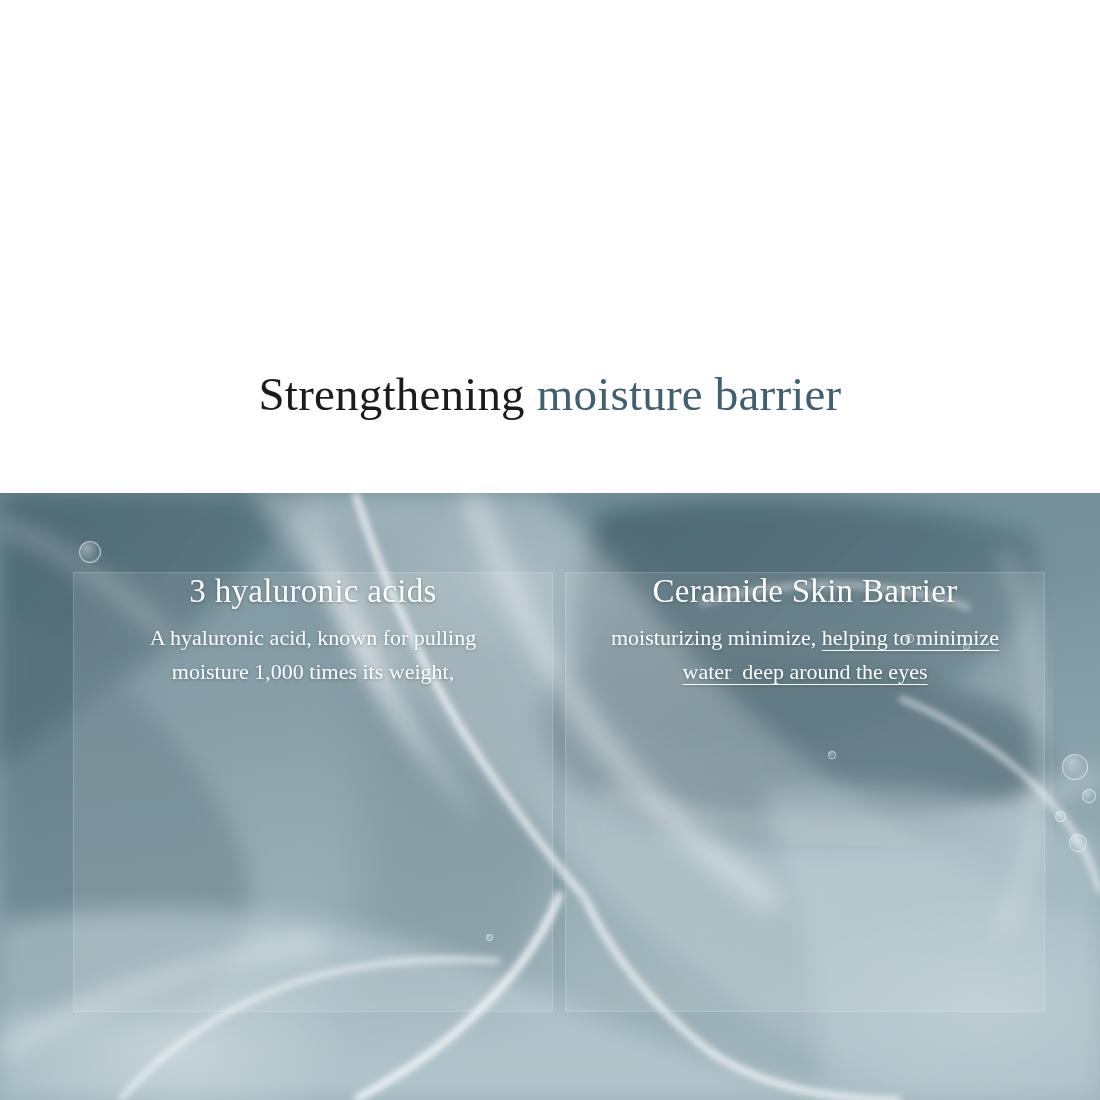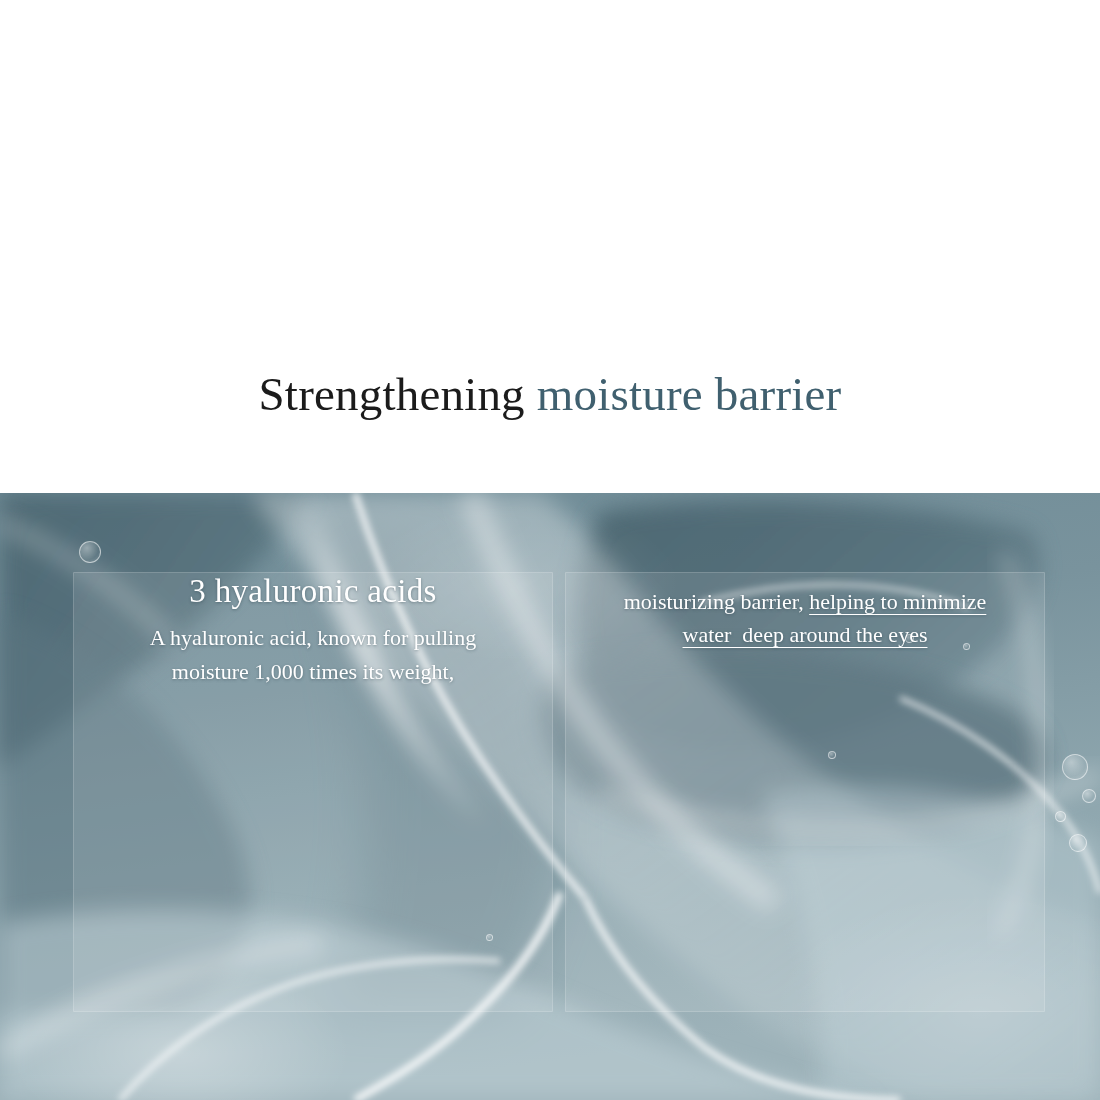--- a/index.html
+++ b/index.html
@@ -177,21 +177,22 @@
 
       <div class="card">
         <div class="card-title">3 hyaluronic acids</div>
         <div class="card-body">
           <span class="line">A hyaluronic acid, known for pulling</span>
           <span class="line">moisture 1,000 times its weight,</span>
         </div>
       </div>
 
       <div class="card">
+        <div class="card-title">Ceramide Skin Barrier</div>
         <div class="card-body">
-          <span class="line"><span>moisturizing barrier, </span><span class="u">helping to minimize</span></span>
+          <span class="line"><span>moisturizing minimize, </span><span class="u">helping to minimize</span></span>
           <span class="line u">water  deep around the eyes</span>
         </div>
       </div>
 
     </div>
   </div>
 </div>
 
 </body></html>

